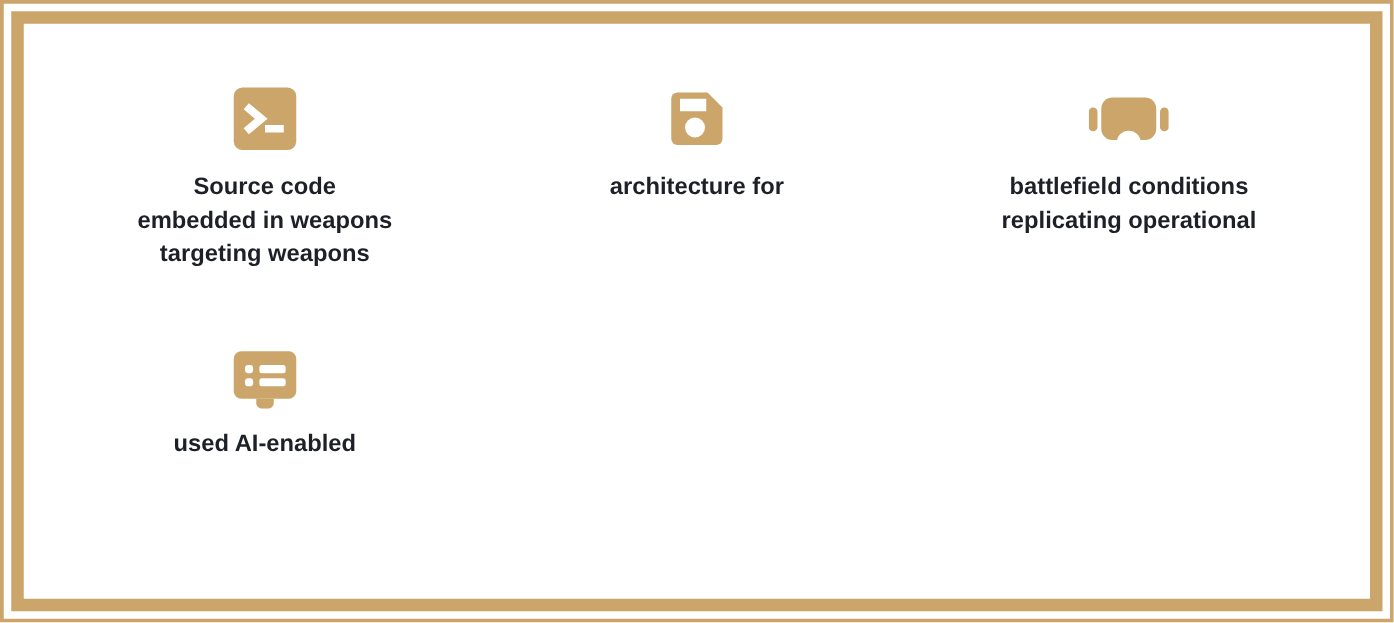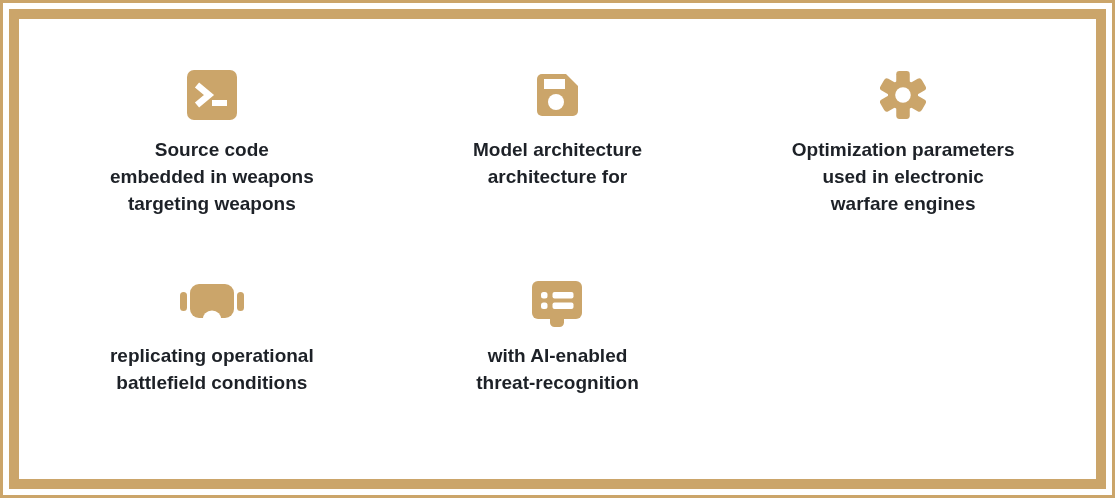--- a/index.html
+++ b/index.html
@@ -86,64 +86,46 @@
       </div>
 
       <div class="feature">
         <div class="icon-wrap">
           <svg width="52" height="52" viewBox="0 0 52 52" aria-hidden="true">
             <path d="M11 5 h24 l12 12 v25 a5 5 0 0 1 -5 5 H11 a5 5 0 0 1 -5 -5 V10 a5 5 0 0 1 5 -5 z" fill="currentColor"></path>
             <rect x="13" y="10" width="21" height="10" fill="#FFFFFF"></rect>
             <circle cx="25" cy="33" r="8" fill="#FFFFFF"></circle>
           </svg>
         </div>
-        <div class="feature-title">Model architecture</div>
         <div class="feature-line">architecture for</div>
       </div>
 
-      <div class="feature">
-        <div class="icon-wrap">
-          <svg width="54" height="54" viewBox="0 0 52 52" aria-hidden="true">
-            <g fill="currentColor">
-              <rect x="19.5" y="3" width="13" height="46" rx="3" transform="rotate(0 26 26)"></rect>
-              <rect x="19.5" y="3" width="13" height="46" rx="3" transform="rotate(60 26 26)"></rect>
-              <rect x="19.5" y="3" width="13" height="46" rx="3" transform="rotate(120 26 26)"></rect>
-              <circle cx="26" cy="26" r="14.5"></circle>
-            </g>
-            <circle cx="26" cy="26" r="7.5" fill="#FFFFFF"></circle>
-          </svg>
-        </div>
-        <div class="feature-title">Optimization parameters</div>
-        <div class="feature-line">used in electronic</div>
-        <div class="feature-line">warfare engines</div>
-      </div>
 
       <div class="feature">
         <div class="icon-wrap">
           <svg width="64" height="52" viewBox="0 0 64 52" aria-hidden="true">
             <rect x="0" y="17" width="7" height="19" rx="3.5" fill="currentColor"></rect>
             <rect x="57" y="17" width="7" height="19" rx="3.5" fill="currentColor"></rect>
             <rect x="10" y="9" width="44" height="34" rx="9" fill="currentColor"></rect>
             <circle cx="32" cy="45" r="9.5" fill="#FFFFFF"></circle>
           </svg>
         </div>
+        <div class="feature-line">battlefield conditions</div>
         <div class="feature-line">replicating operational</div>
-        <div class="feature-line">battlefield conditions</div>
       </div>
 
       <div class="feature">
         <div class="icon-wrap">
           <svg width="56" height="52" viewBox="0 0 56 52" aria-hidden="true">
             <rect x="3" y="6" width="50" height="38" rx="6" fill="currentColor"></rect>
             <path d="M21 44 h14 v3.5 a4.5 4.5 0 0 1 -4.5 4.5 h-5 a4.5 4.5 0 0 1 -4.5 -4.5 z" fill="currentColor"></path>
             <rect x="12" y="17" width="6.5" height="6.5" rx="2.5" fill="#FFFFFF"></rect>
             <rect x="23.5" y="17" width="21" height="6.5" rx="2" fill="#FFFFFF"></rect>
             <rect x="12" y="27.5" width="6.5" height="6.5" rx="2.5" fill="#FFFFFF"></rect>
             <rect x="23.5" y="27.5" width="21" height="6.5" rx="2" fill="#FFFFFF"></rect>
           </svg>
         </div>
-        <div class="feature-line">with AI-enabled</div>
-        <div class="feature-line">threat-recognition</div>
+        <div class="feature-line">used AI-enabled</div>
       </div>
 
     </div>
   </div>
 </div>
 
 </body></html>

